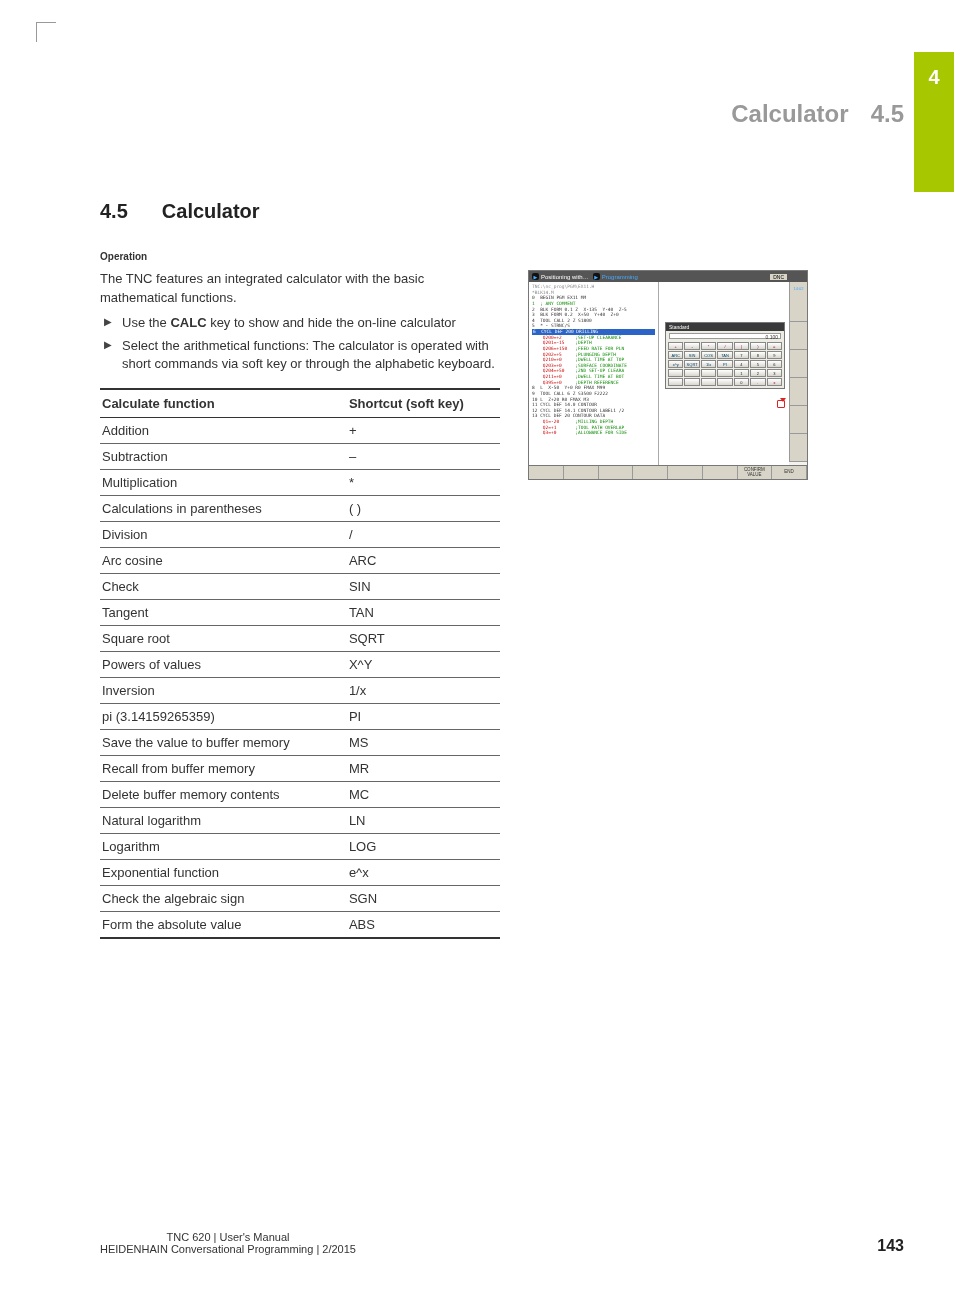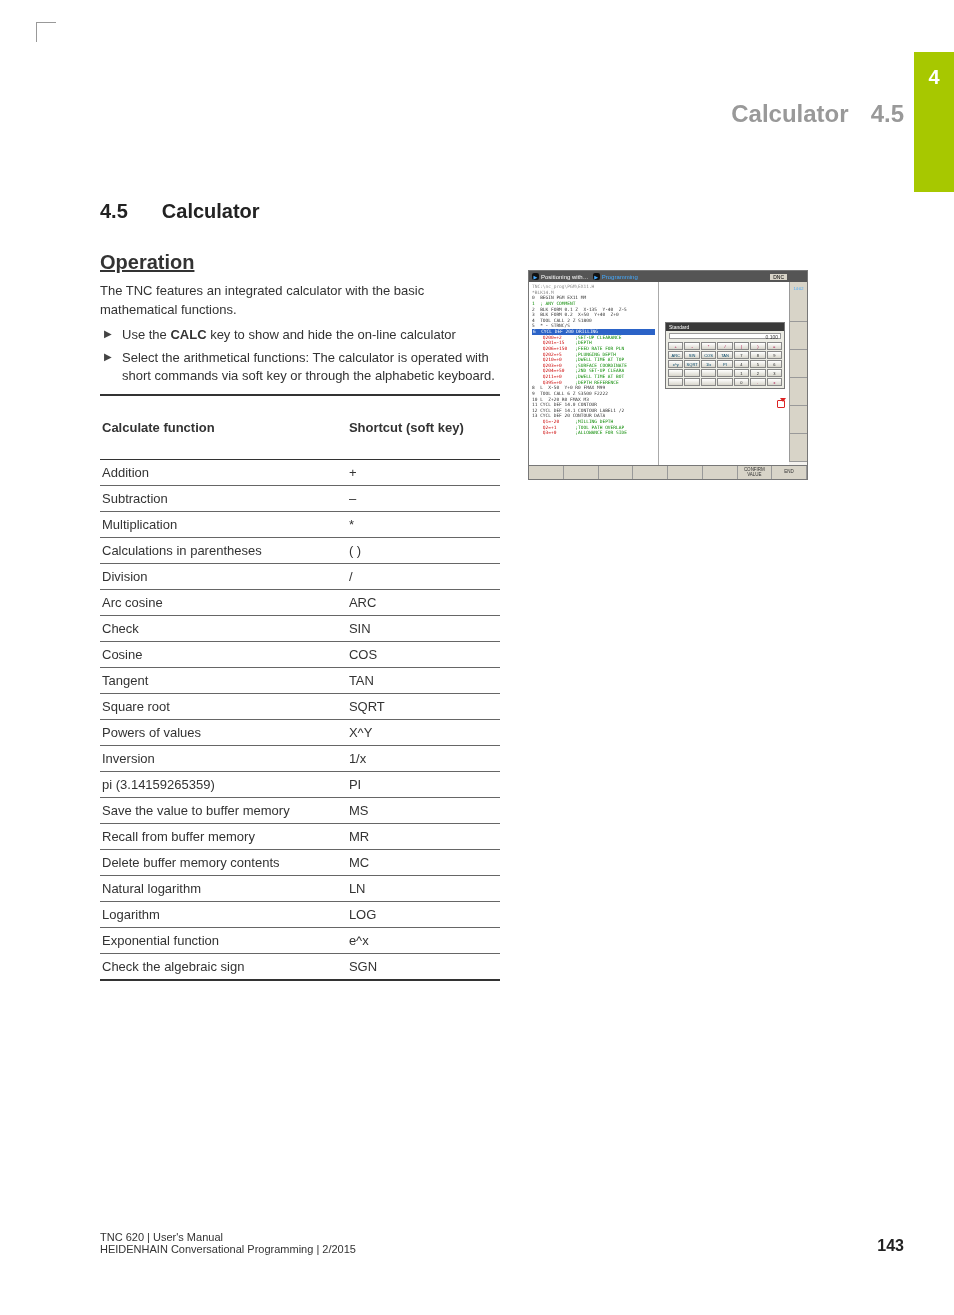--- a/index.html
+++ b/index.html
@@ -50,27 +50,26 @@
   .leftcol { width: 400px; }
   h2.sec {
     font-size: 20px;
     font-weight: bold;
     color: #222;
     display: flex;
     gap: 34px;
     margin-bottom: 28px;
   }
   h3.sub {
-    font-size: 20px;
+    font-size: 10px;
     font-weight: bold;
     margin-bottom: 8px;
-    text-decoration: underline;
   }
   .para { font-size: 13px; line-height: 1.45; margin-bottom: 6px; }
-  ul.blist { list-style: none; margin: 4px 0 8px 0; }
+  ul.blist { list-style: none; margin: 4px 0 14px 0; }
   ul.blist li {
     font-size: 13px;
     line-height: 1.45;
     padding-left: 22px;
     position: relative;
     margin-bottom: 4px;
   }
   ul.blist li::before {
     content: "▶";
     position: absolute; left: 4px; top: 1px;
@@ -78,21 +77,21 @@
   }
   table.funcs {
     width: 100%;
     border-collapse: collapse;
     font-size: 13px;
     margin-top: 4px;
   }
   table.funcs th {
     text-align: left;
     font-weight: bold;
-    padding: 24px 2px;
+    padding: 6px 2px;
     border-top: 2px solid #333;
     border-bottom: 1px solid #333;
   }
   table.funcs td {
     padding: 5px 2px;
     border-bottom: 1px solid #666;
   }
   table.funcs tbody tr:last-child td { border-bottom: 2px solid #333; }
   .shotcol {
     width: 280px;
@@ -214,21 +213,21 @@
     font-size: 4.5px; color:#333; text-align:center;
     white-space: pre-line; line-height:1;
   }
   .footer {
     position: absolute;
     bottom: 60px;
     left: 100px; right: 50px;
     display: flex;
     justify-content: space-between;
     align-items: flex-end;
-    font-size: 11px; color: #333;
+    font-size: 11px; color: #333; text-align: center;
   }
   .footer .pnum { font-size: 16px; font-weight: bold; color: #222; }
   b.inline { font-weight: bold; }
 </style>
 </head>
 <body>
 
 <div class="crop-tl"></div>
 
 <div class="side-tab">
@@ -289,24 +288,20 @@
           </tr>
           <tr>
             <td>Arc cosine</td>
             <td>ARC</td>
           </tr>
           <tr>
             <td>Check</td>
             <td>SIN</td>
           </tr>
           <tr>
-            <td>Cosine</td>
-            <td>COS</td>
-          </tr>
-          <tr>
             <td>Tangent</td>
             <td>TAN</td>
           </tr>
           <tr>
             <td>Square root</td>
             <td>SQRT</td>
           </tr>
           <tr>
             <td>Powers of values</td>
             <td>X^Y</td>
@@ -339,20 +334,24 @@
             <td>Logarithm</td>
             <td>LOG</td>
           </tr>
           <tr>
             <td>Exponential function</td>
             <td>e^x</td>
           </tr>
           <tr>
             <td>Check the algebraic sign</td>
             <td>SGN</td>
+          </tr>
+          <tr>
+            <td>Form the absolute value</td>
+            <td>ABS</td>
           </tr>
         </tbody>
     </table>
   </div>
 
   <div class="shotcol">
     <div class="screenshot">
       <div class="ss-head">
         <span class="tab">
             <span class="ic">▶</span>

